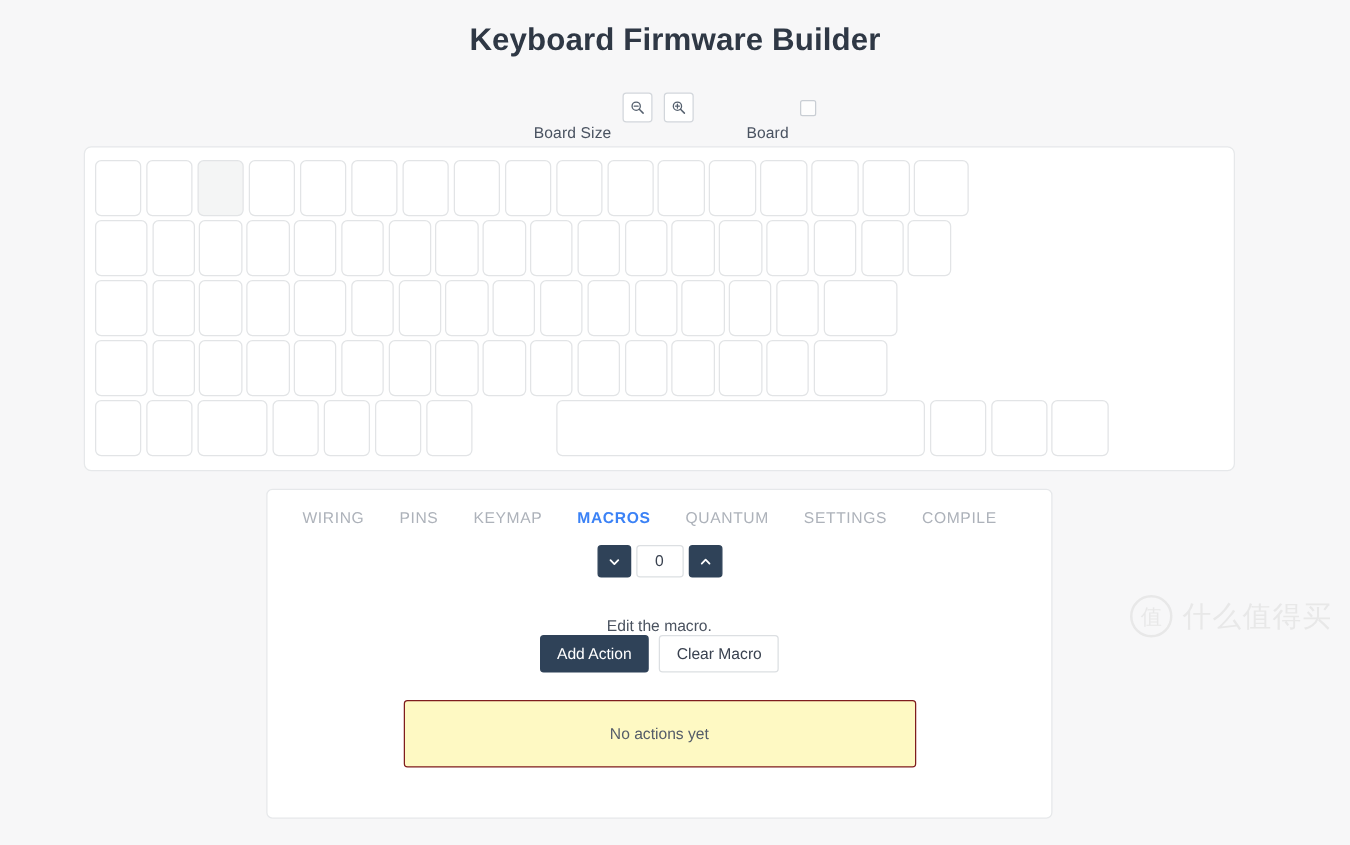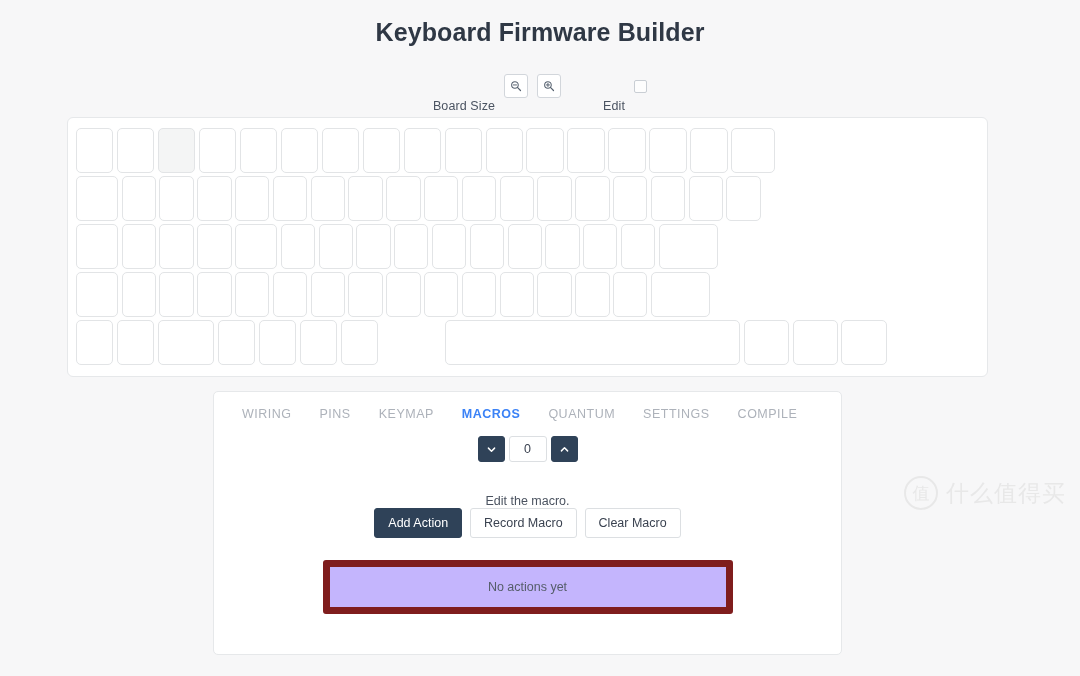--- a/index.html
+++ b/index.html
@@ -202,23 +202,23 @@
   .btn-default {
     background: #ffffff;
     border: 1px solid #dcdfe2;
     color: #3a4250;
   }
 
   .actions-box {
     margin: 22px auto 0 auto;
     width: 410px;
     height: 54px;
-    border: 7px solid #7f1d1d;
+    border: 1px solid #7f1d1d;
     border-radius: 3px;
-    background: #c4b5fd;
+    background: #fef9c3;
     display: flex;
     align-items: center;
     justify-content: center;
     font-size: 12.5px;
     color: #555d69;
     box-sizing: border-box;
   }
 
   
   .watermark {
@@ -267,21 +267,21 @@
     </button>
     <button class="icon-btn">
       <svg width="12" height="12" viewBox="0 0 16 16">
         <circle cx="6.6" cy="6.6" r="4.4" fill="none" stroke="#55606e" stroke-width="1.4"></circle>
         <line x1="9.9" y1="9.9" x2="14" y2="14" stroke="#55606e" stroke-width="1.6" stroke-linecap="round"></line>
         <line x1="4.5" y1="6.6" x2="8.7" y2="6.6" stroke="#55606e" stroke-width="1.3" stroke-linecap="round"></line>
         <line x1="6.6" y1="4.5" x2="6.6" y2="8.7" stroke="#55606e" stroke-width="1.3" stroke-linecap="round"></line>
       </svg>
     </button>
     <span class="toolbar-gap"></span>
-    <span class="toolbar-label">Edit</span>
+    <span class="toolbar-label">Board</span>
     <span class="flip-box"></span>
   </div>
 
   <div class="keyboard-panel">
     <div class="kb-rows" id="kb-rows">
         <div class="kb-row" style="height: 48px;">
           <div class="key" style="left: 0px; width: 37.45px;"></div>
           <div class="key" style="left: 40.95px; width: 37.45px;"></div>
           <div class="key shaded" style="left: 81.9px; width: 37.45px;"></div>
           <div class="key" style="left: 122.85px; width: 37.45px;"></div>
@@ -394,21 +394,20 @@
         <svg width="11" height="11" viewBox="0 0 16 16">
           <polyline points="3.5,10 8,5.5 12.5,10" fill="none" stroke="#ffffff" stroke-width="2.1" stroke-linecap="round" stroke-linejoin="round"></polyline>
         </svg>
       </button>
     </div>
 
     <div class="section-label edit-label">Edit the macro.</div>
 
     <div class="action-buttons">
       <button class="btn btn-primary">Add Action</button>
-      <button class="btn btn-default">Record Macro</button>
       <button class="btn btn-default">Clear Macro</button>
     </div>
 
     <div class="actions-box">No actions yet</div>
   </div>
 
   <div class="watermark">
     <span class="wm-logo">值</span>
     <span class="wm-text">什么值得买</span>
   </div>

